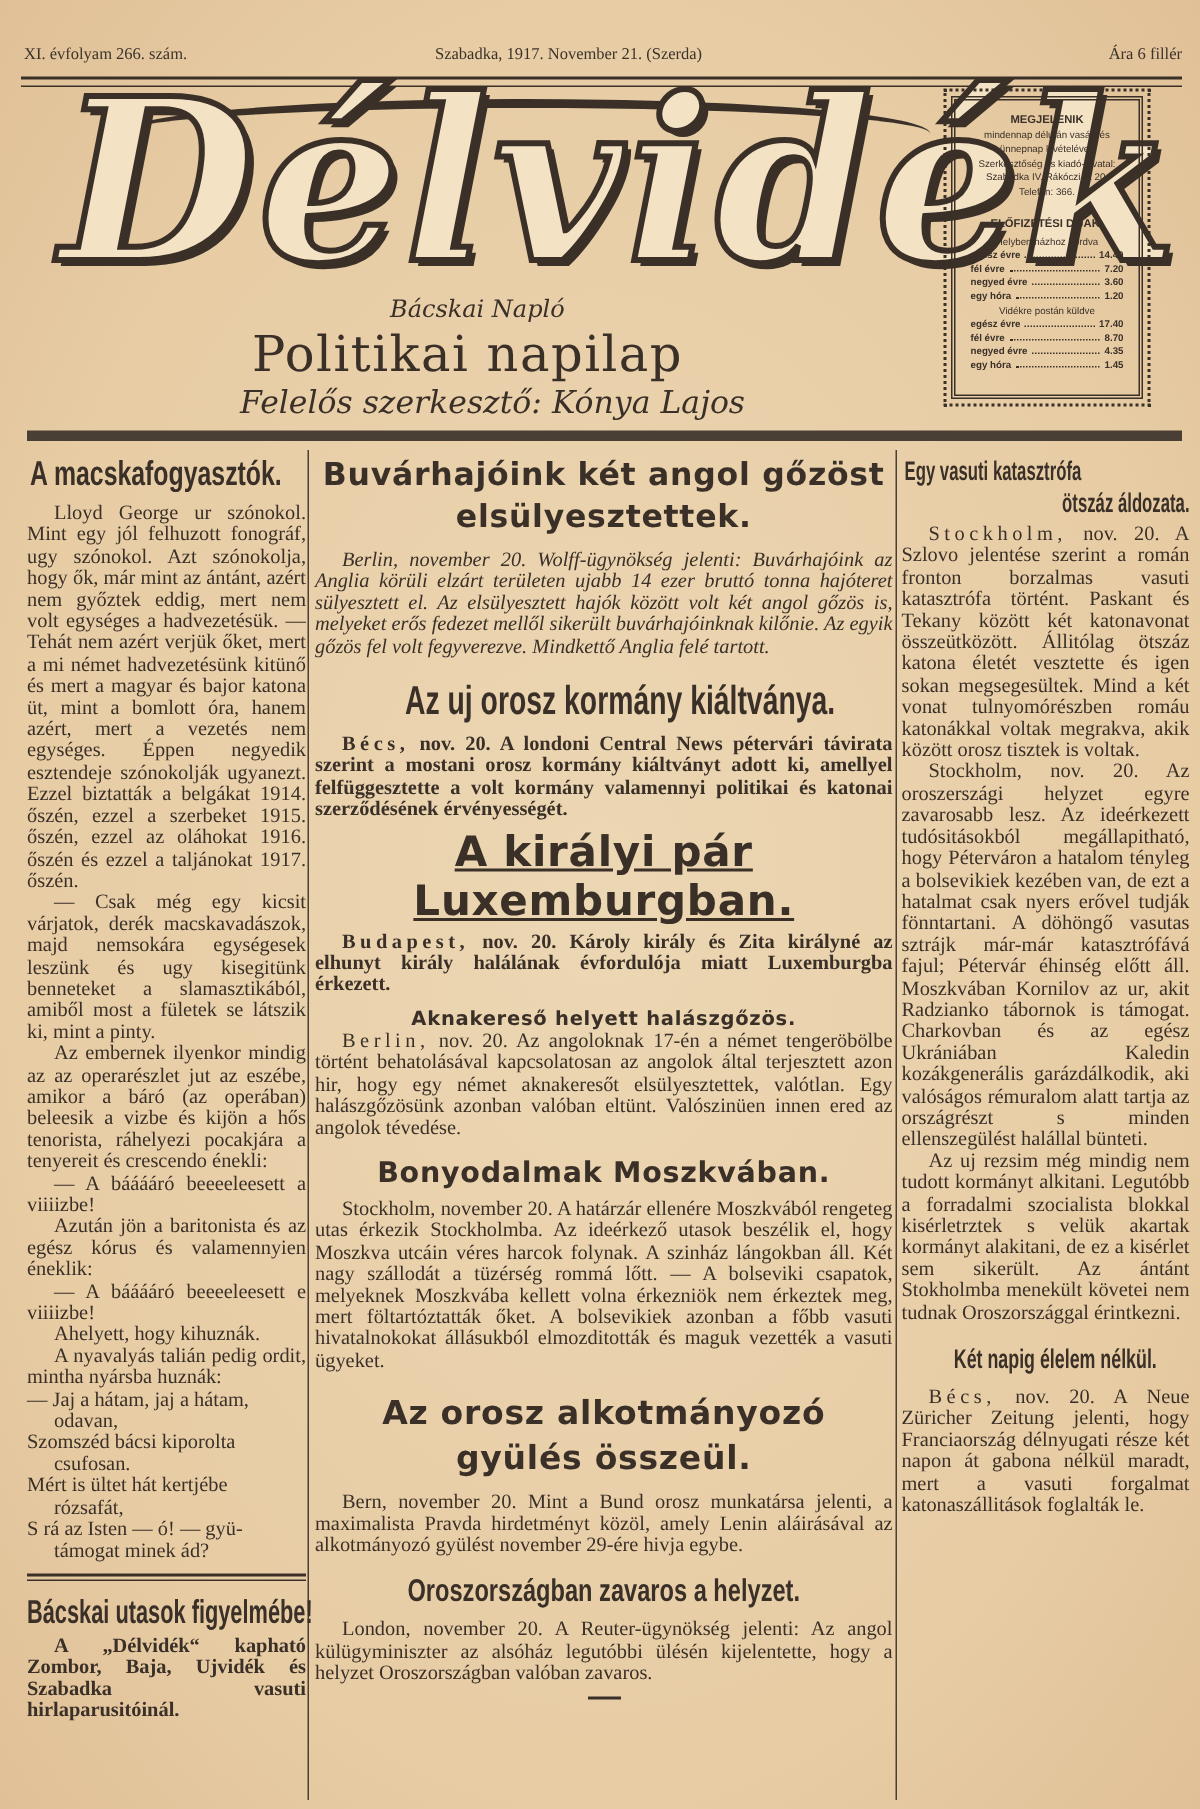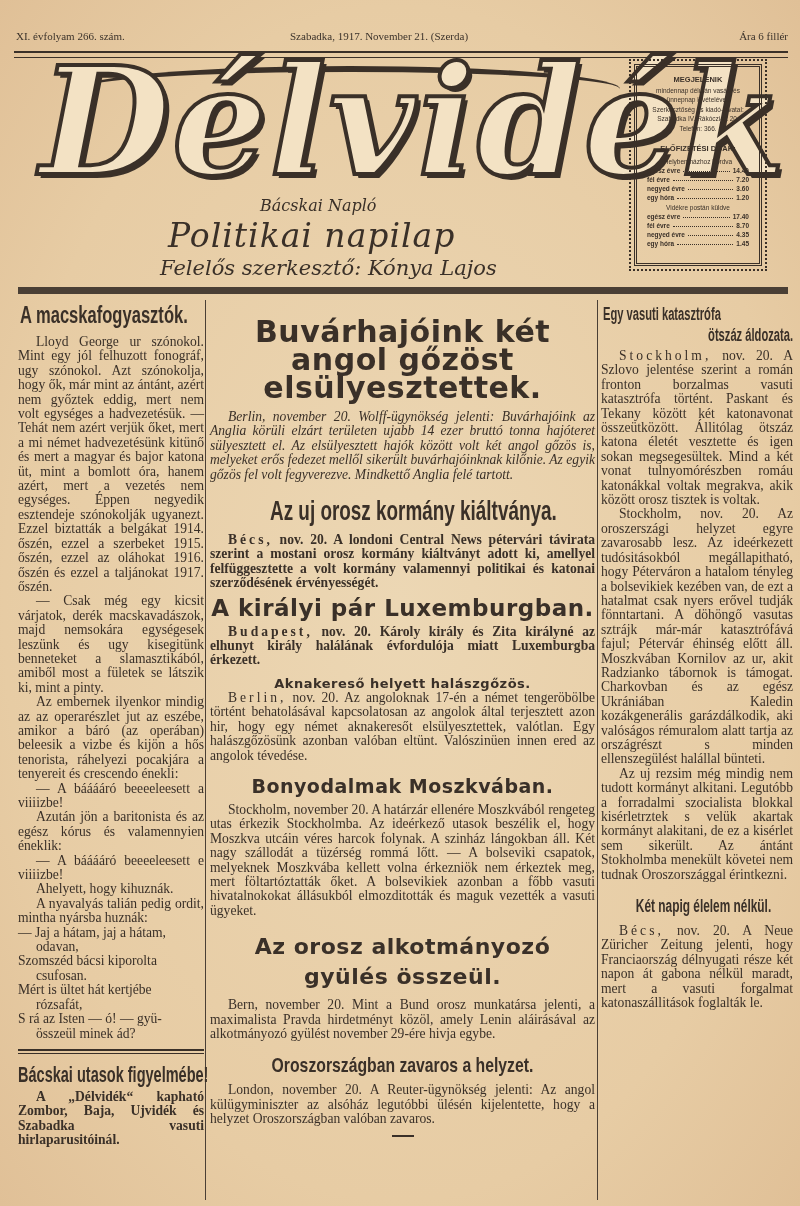--- a/index.html
+++ b/index.html
@@ -41,21 +41,21 @@
   .mast-swash {
     position: absolute; left: 60px; top: 10px; width: 540px; height: 40px;
     border-top: 6px solid #3a3028; border-radius: 50% 50% 0 0;
   }
   .mast-sub1 {
     position: absolute; left: 240px; top: 140px;
     font-family: "DejaVu Serif", serif; font-style: italic; font-size: 16px; color: #3a3028;
   }
   .mast-sub2 {
     position: absolute; left: 148px; top: 160px;
-    font-family: "DejaVu Serif", serif; font-style: italic; font-size: 33px; color: #3a3028; letter-spacing: 1px;
+    font-family: "DejaVu Serif", serif; font-size: 33px; color: #3a3028; letter-spacing: 1px;
   }
   .mast-sub3 {
     position: absolute; left: 140px; top: 200px;
     font-family: "DejaVu Serif", serif; font-style: italic; font-size: 21px; color: #3a3028;
   }
   
   .subbox {
     position: absolute; left: 634px; top: 64px; width: 128px; height: 202px;
     border: 3px double #3a3028; outline: 2px dotted #3a3028; outline-offset: 3px;
     font-family: "Liberation Sans", sans-serif; font-size: 6.5px; text-align: center;
@@ -188,39 +188,39 @@
       <p>— A bááááró beeeeleesett e viiiizbe!</p>
       <p>Ahelyett, hogy kihuznák.</p>
       <p>A nyavalyás talián pedig ordit, mintha nyársba huznák:</p>
       <p class="noindent">— Jaj a hátam, jaj a hátam,</p>
       <p class="hang">odavan,</p>
       <p class="noindent">Szomszéd bácsi kiporolta</p>
       <p class="hang">csufosan.</p>
       <p class="noindent">Mért is ültet hát kertjébe</p>
       <p class="hang">rózsafát,</p>
       <p class="noindent">S rá az Isten — ó! — gyü-</p>
-      <p class="hang">összeül minek ád?</p>
+      <p class="hang">támogat minek ád?</p>
     </div>
     <div class="dbl"></div>
     <div class="h-cond" style="font-size:22px; transform:scaleX(0.66); margin:2px 0 2px 0;">Bácskai utasok figyelmébe!</div>
     <div class="text bold">
         <p>A „Délvidék“ kapható Zombor, Baja, Ujvidék és Szabadka vasuti hirlaparusitóinál.</p>
       </div>
   </div>
 
   <div class="col col2">
-    <div class="h-grot" style="font-size:30px; line-height:28px; margin:20px 0 8px;">Buvárhajóink két angol gőzöst elsülyesztettek.</div>
+    <div class="h-grot" style="font-size:21px; line-height:28px; margin:4px 0 8px;">Buvárhajóink két angol gőzöst elsülyesztettek.</div>
     <div class="text italic">
       <p><span>Berlin, november 20. Wolff-ügynökség jelenti:</span> <span>Buvárhajóink az Anglia körüli elzárt területen ujabb 14 ezer bruttó tonna hajóteret sülyesztett el. Az elsülyesztett hajók között volt két angol gőzös is, melyeket erős fedezet mellől sikerült buvárhajóinknak kilőnie. Az egyik gőzös fel volt fegyverezve. Mindkettő Anglia felé tartott.</span></p>
     </div>
     <div class="h-cond" style="font-size:27px; transform:scaleX(0.7); margin:14px 0 6px 60px;">Az uj orosz kormány kiáltványa.</div>
     <div class="text bold">
       <p><span class="sp">Bécs,</span> <span>nov. 20. A londoni Central News pétervári távirata szerint a mostani orosz kormány kiáltványt adott ki, amellyel felfüggesztette a volt kormány valamennyi politikai és katonai szerződésének érvényességét.</span></p>
     </div>
-    <div class="h-grot" style="font-size:23px; margin:4px 0 4px;">A királyi pár Luxemburgban.</div>
+    <div class="h-grot" style="font-size:28px; margin:4px 0 4px;text-decoration:underline;">A királyi pár Luxemburgban.</div>
     <div class="text bold">
       <p><span class="sp">Budapest,</span> <span>nov. 20. Károly király és Zita királyné az elhunyt király halálának évfordulója miatt Luxemburgba érkezett.</span></p>
     </div>
     <div class="h-grot" style="font-size:13px; margin:8px 0 0;">Aknakereső helyett halászgőzös.</div>
     <div class="text">
       <p><span class="sp">Berlin,</span> <span>nov. 20. Az angoloknak 17-én a német tengeröbölbe történt behatolásával kapcsolatosan az angolok által terjesztett azon hir, hogy egy német aknakeresőt elsülyesztettek, valótlan. Egy halászgőzösünk azonban valóban eltünt. Valószinüen innen ered az angolok tévedése.</span></p>
     </div>
     <div class="h-grot" style="font-size:19px; margin:12px 0 6px;">Bonyodalmak Moszkvában.</div>
     <div class="text">
       <p>Stockholm, november 20. A határzár ellenére Moszkvából rengeteg utas érkezik Stockholmba. Az ideérkező utasok beszélik el, hogy Moszkva utcáin véres harcok folynak. A szinház lángokban áll. Két nagy szállodát a tüzérség rommá lőtt. — A bolseviki csapatok, melyeknek Moszkvába kellett volna érkezniök nem érkeztek meg, mert föltartóztatták őket. A bolsevikiek azonban a főbb vasuti hivatalnokokat állásukból elmozditották és maguk vezették a vasuti ügyeket.</p>

